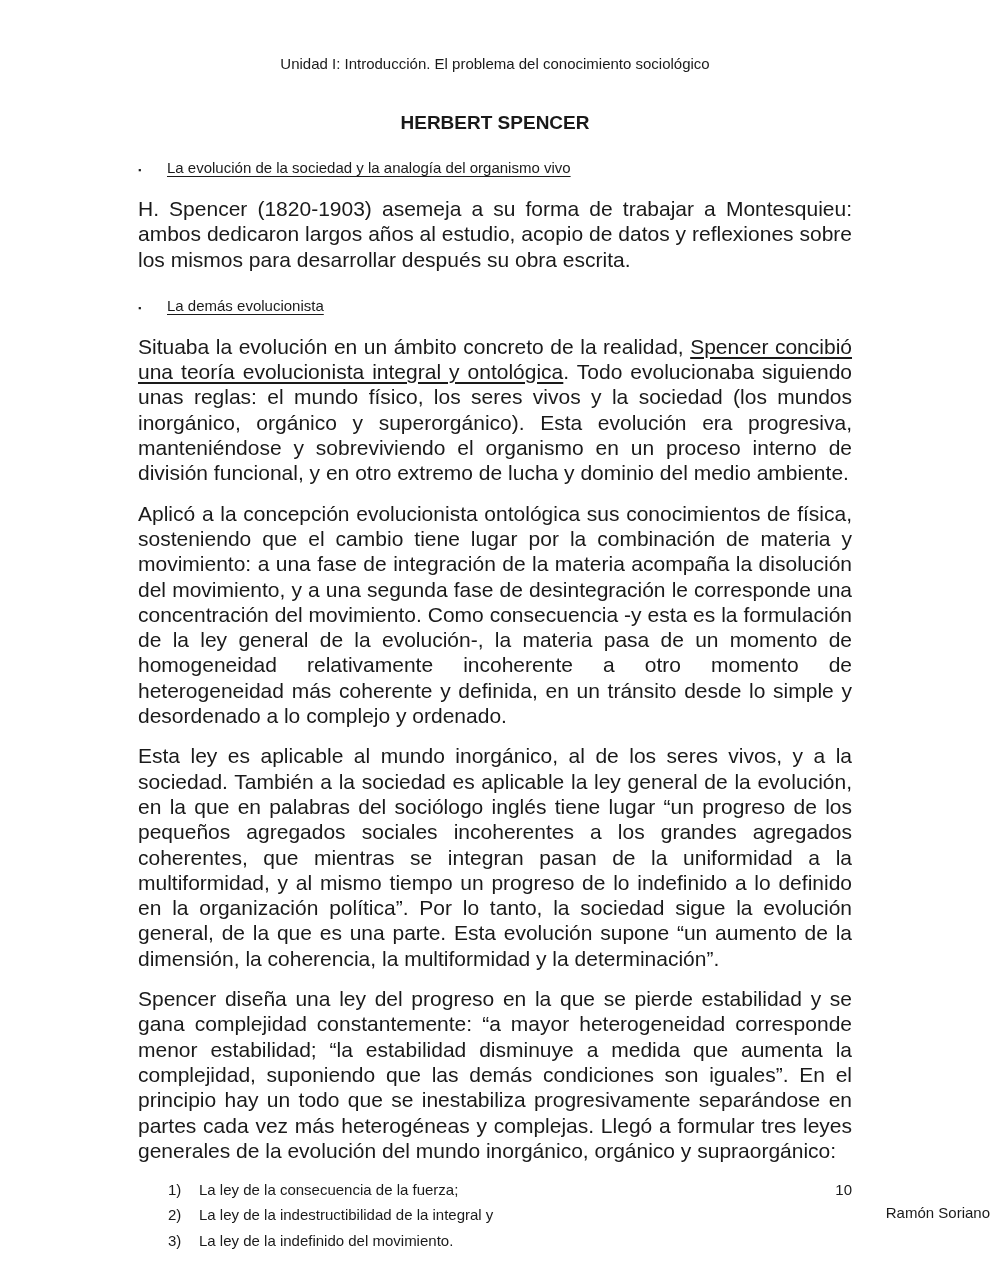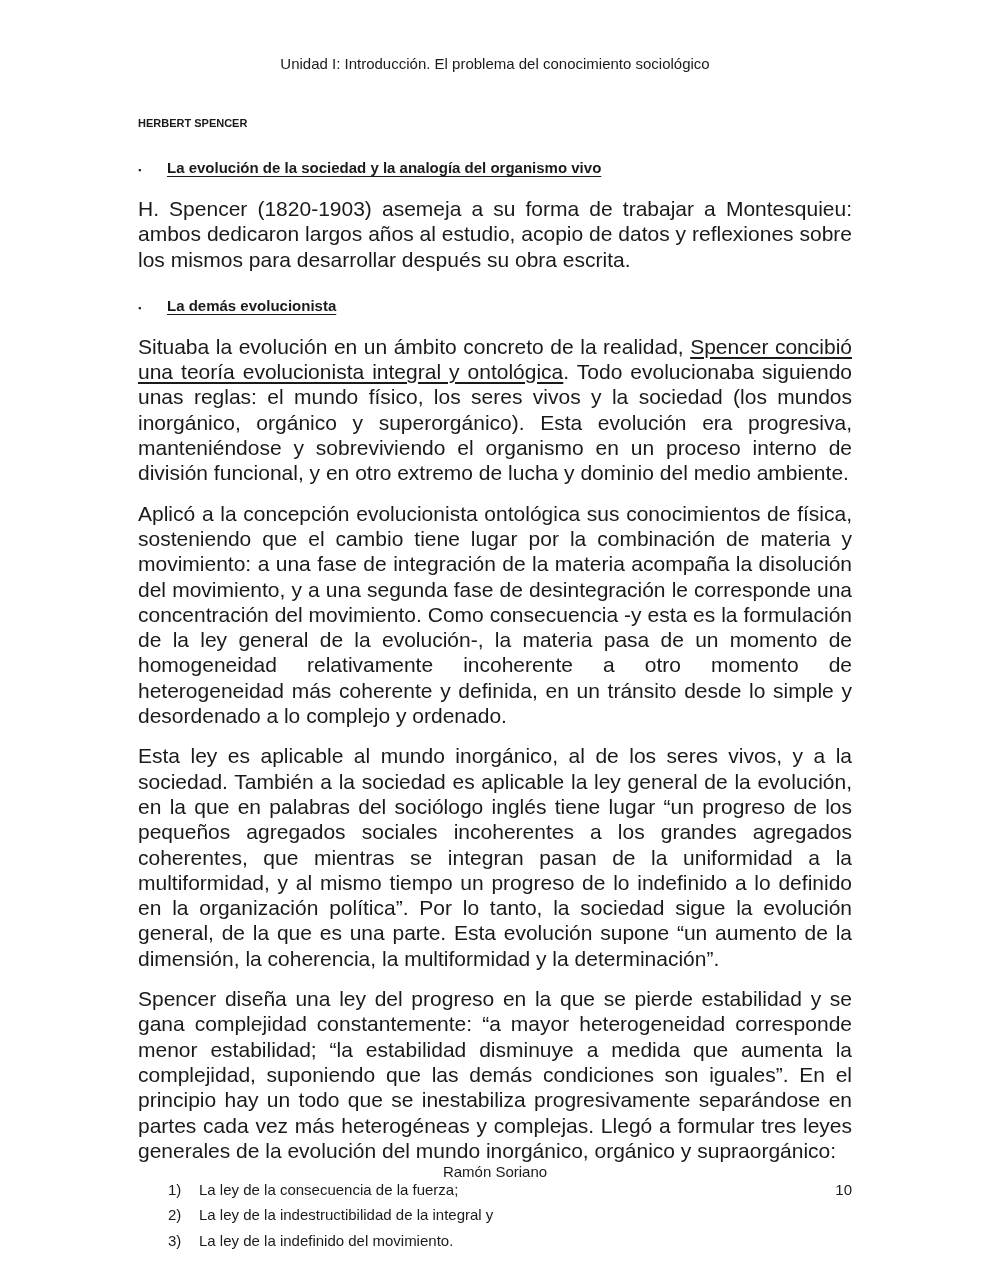--- a/index.html
+++ b/index.html
@@ -26,21 +26,22 @@
   }
 
   .doc-header {
     text-align: center;
     font-size: 15px;
     line-height: 22px;
     font-weight: 400;
   }
 
   .doc-title {
-    font-size: 11px;
+    text-align: center;
+    font-size: 19px;
     line-height: 22px;
     font-weight: 700;
     margin-top: 37px;
   }
 
   .bullet-row {
     display: flex;
     align-items: baseline;
     margin-top: 23px;
     font-size: 15px;
@@ -49,21 +50,21 @@
 
   .bullet-glyph {
     width: 29px;
     flex: 0 0 29px;
     font-size: 9px;
     line-height: 22px;
     color: #1a1a1a;
   }
 
   .bullet-heading-text {
-    font-weight: 700;
+    font-weight: 400;
     text-decoration: underline;
     text-underline-offset: 3px;
   }
 
   .body-para {
     margin-top: 15px;
     font-size: 21px;
     line-height: 25.3px;
     text-align: justify;
   }
@@ -93,24 +94,24 @@
   .page-number {
     position: absolute;
     top: 1180px;
     right: 138px;
     font-size: 15px;
     line-height: 20px;
   }
 
   .doc-footer-author {
     position: absolute;
-    top: 1162px;
+    top: 1203px;
     left: 0;
     width: 990px;
-    text-align: center;
+    text-align: right;
     font-size: 15px;
     line-height: 20px;
   }
 </style>
 </head>
 <body>
 
 <div class="page">
 
   <div class="doc-header">Unidad I: Introducción. El problema del conocimiento sociológico</div>

